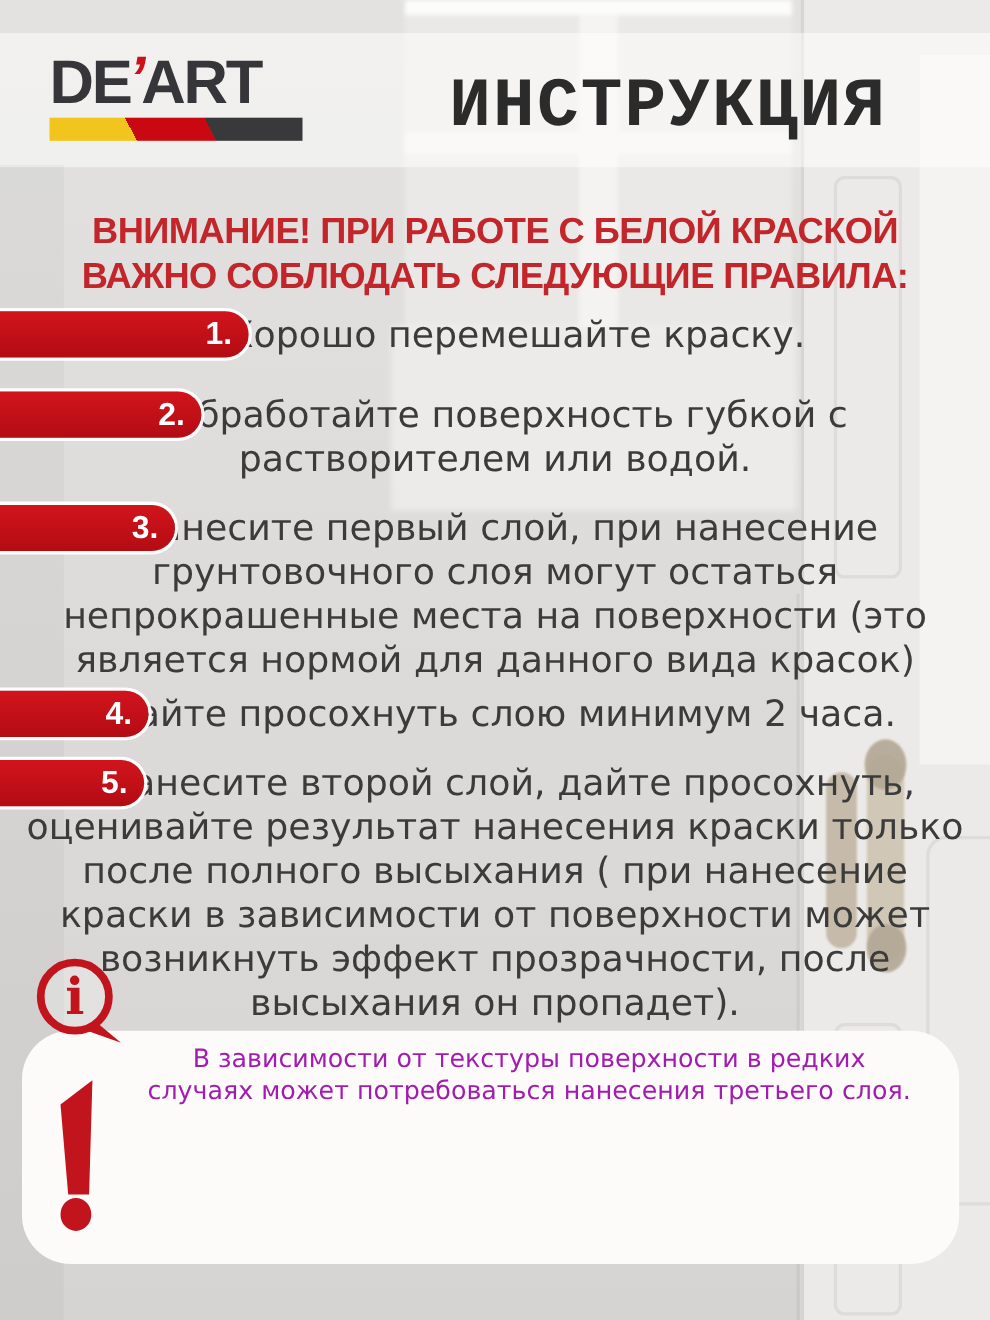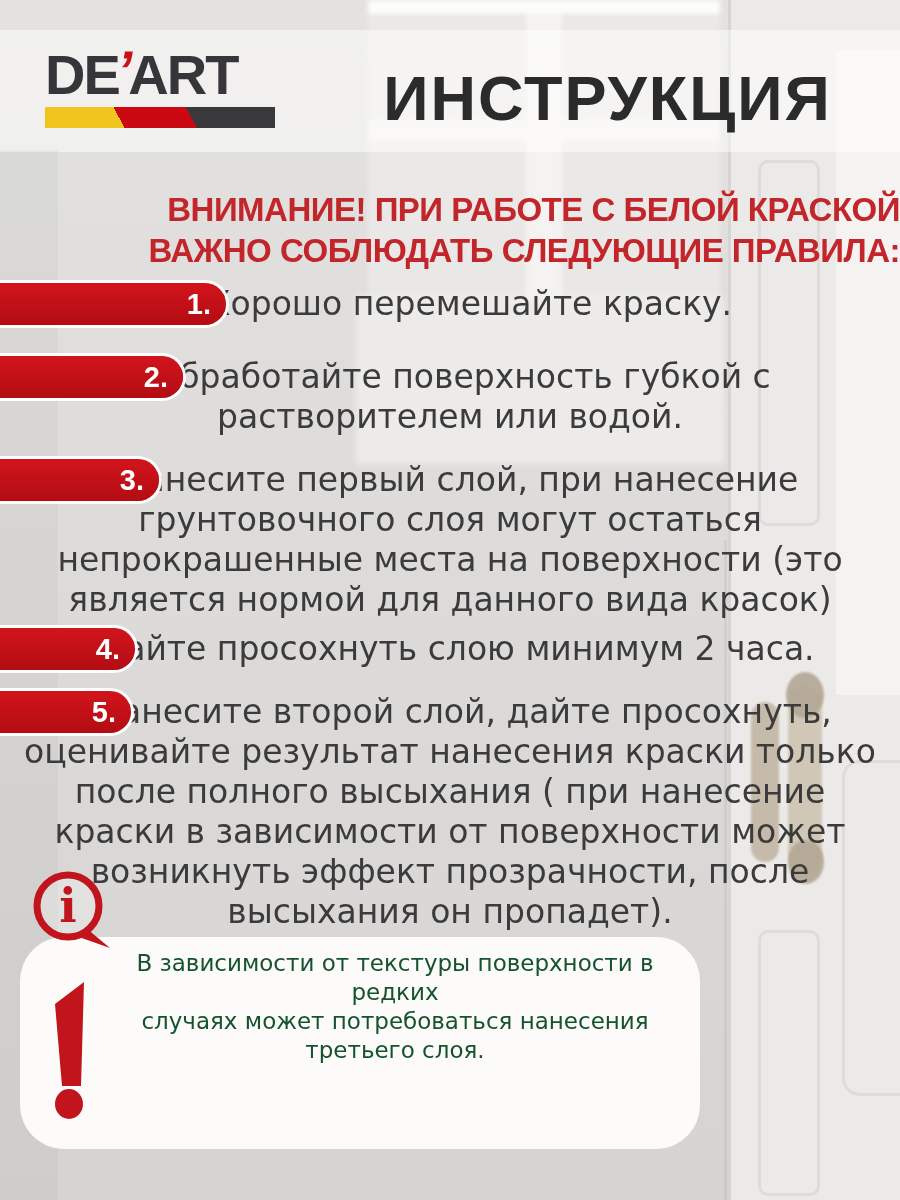--- a/index.html
+++ b/index.html
@@ -44,26 +44,26 @@
     font-size:56px;line-height:58px;letter-spacing:-2px;color:#36353a;white-space:nowrap;
   }
   .logo-apos{color:#cc1018;display:inline-block;transform:skewX(-10deg) translateY(-4px);margin:0 -2px;}
   .logo-bar{
     height:21px;margin-top:3px;width:230px;
     background:linear-gradient(62deg,#f2c51e 0 33%,#c90812 33% 63%,#39383a 63% 100%);
   }
 
   .title{
     left:320px;top:60px;width:575px;text-align:center;
-    font-family:Liberation Sans, sans-serif;font-weight:bold;
+    font-family:Liberation Mono, monospace;font-weight:bold;
     font-size:63px;line-height:76px;letter-spacing:2px;color:#2c2b2c;
   }
 
   .warning{
-    left:0;top:189px;width:900px;text-align:right;white-space:pre-line;
+    left:0;top:189px;width:900px;text-align:center;white-space:pre-line;
     font-family:"Liberation Sans",sans-serif;font-weight:bold;
     font-size:33px;line-height:41px;color:#c2262b;letter-spacing:-0.5px;
   }
 
   .step{position:absolute;left:0;width:900px;z-index:2;}
   .step-text{
     margin:0;text-align:center;white-space:pre-line;
     font-size:33px;line-height:40px;color:#3c3b3b;
   }
   .pill{
@@ -75,23 +75,23 @@
     padding-right:15px;box-sizing:border-box;
     color:#ffffff;font-family:"Liberation Sans",sans-serif;font-weight:bold;font-size:29px;
   }
   .s1{top:284px}.s1 .pill{width:250px}.s1 .step-text{text-indent:40px}
   .s2{top:357px}.s2 .pill{width:207px}.s2 .step-text{text-indent:24px}
   .s3{top:460px}.s3 .pill{width:183px}.s3 .step-text{text-indent:18px}
   .s4{top:629px}.s4 .pill{width:159px}.s4 .step-text{text-indent:14px}
   .s5{top:692px}.s5 .pill{width:155px}.s5 .step-text{text-indent:28px}
 
   .card{
-    left:20px;top:937px;width:680px;height:212px;box-sizing:border-box;
+    left:20px;top:937px;width:852px;height:212px;box-sizing:border-box;
     background:#fcfbf9;border-radius:44px;
-    padding:12px 30px 0 100px;text-align:center;color:#14532d;
+    padding:12px 30px 0 100px;text-align:center;color:#a21caf;
   }
   .card p{margin:0;white-space:pre-line;}
   .card .para1{font-size:23px;line-height:29px;}
   .card .para2{font-size:23px;line-height:27px;margin-top:20px;}
 
   .icon{z-index:3;}
   .info-icon{left:30px;top:868px;width:84px;height:86px;}
   .excl-icon{left:34px;top:976px;width:60px;height:146px;}
 </style>
 </head>

